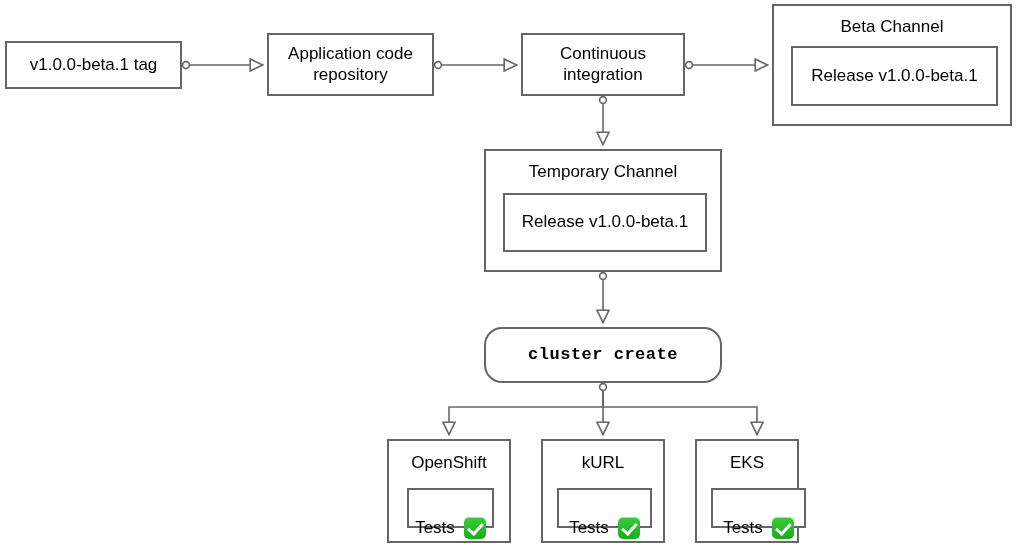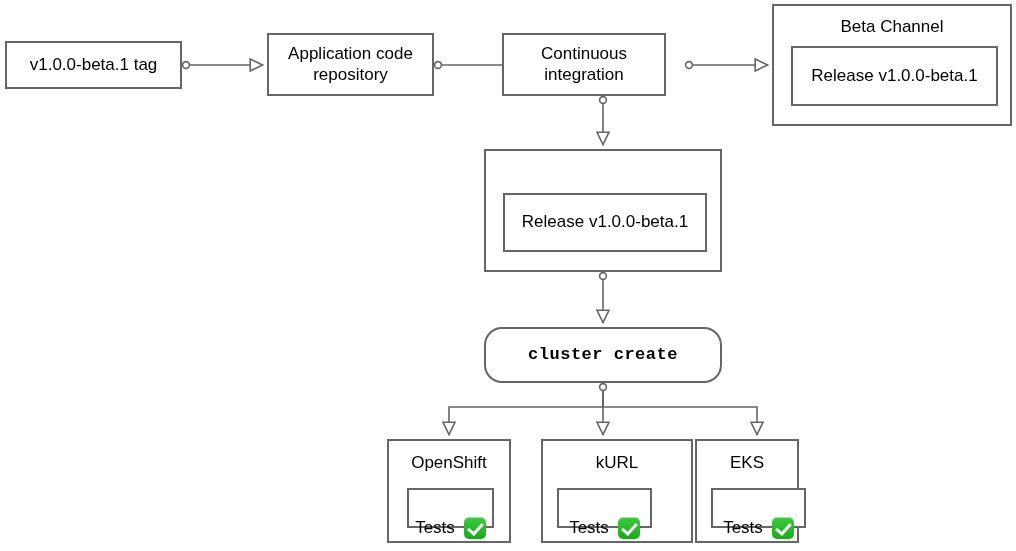--- a/index.html
+++ b/index.html
@@ -144,55 +144,56 @@
     <span>v1.0.0-beta.1 tag</span>
   </div>
 
   <div class="node" style="left:267px; top:33px; width:167px; height:63px;">
     <span>
       <span>Application code</span><br>
       <span>repository</span>
     </span>
   </div>
 
-  <div class="node" style="left:502px; top:33px; width:164px; height:63px;">
+  <div class="node" style="left:521px; top:33px; width:164px; height:63px;">
     <span>
       <span>Continuous</span><br>
       <span>integration</span>
     </span>
   </div>
 
   <div class="node container" style="left:772px; top:4px; width:240px; height:122px;">
     <div class="container-title" style="top:11px;">Beta Channel</div>
     <div class="inner-box" style="left:17px; top:40px; width:207px; height:60px;">
       <span>Release v1.0.0-beta.1</span>
     </div>
   </div>
 
   <div class="node container" style="left:484px; top:149px; width:238px; height:123px;">
+    <div class="container-title" style="top:11px;">Temporary Channel</div>
     <div class="inner-box" style="left:17px; top:42px; width:204px; height:59px;">
       <span>Release v1.0.0-beta.1</span>
     </div>
   </div>
 
   <div class="node" style="left:484px; top:327px; width:238px; height:56px;border-radius:18px;">
     <span class="mono">cluster create</span>
   </div>
 
   <div class="node container" style="left:387px; top:439px; width:124px; height:104px;">
     <div class="container-title" style="top:12px;">OpenShift</div>
     <div class="inner-box" style="left:18px; top:47px; width:87px; height:40px;">
       <span class="tests-row">
         <span class="tests-label">Tests</span>
         <span class="check-badge"></span>
       </span>
     </div>
   </div>
 
-  <div class="node container" style="left:541px; top:439px; width:152px; height:104px;">
+  <div class="node container" style="left:541px; top:439px; width:124px; height:104px;">
     <div class="container-title" style="top:12px;">kURL</div>
     <div class="inner-box" style="left:14px; top:47px; width:95px; height:40px;">
       <span class="tests-row">
         <span class="tests-label">Tests</span>
         <span class="check-badge"></span>
       </span>
     </div>
   </div>
 
   <div class="node container" style="left:695px; top:439px; width:104px; height:104px;">

